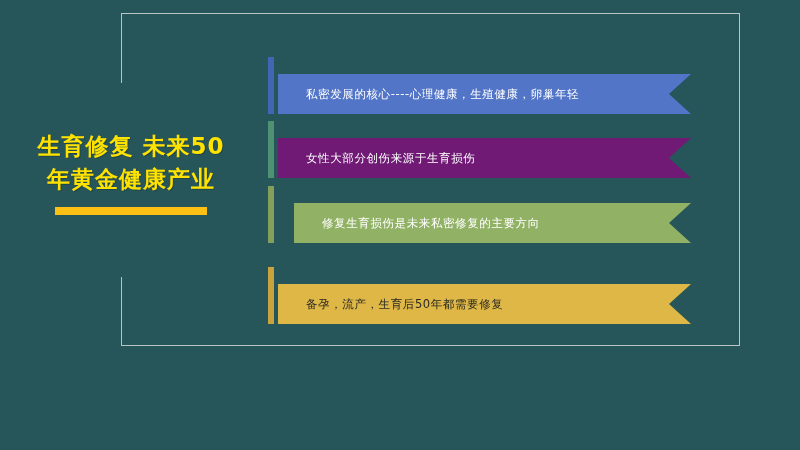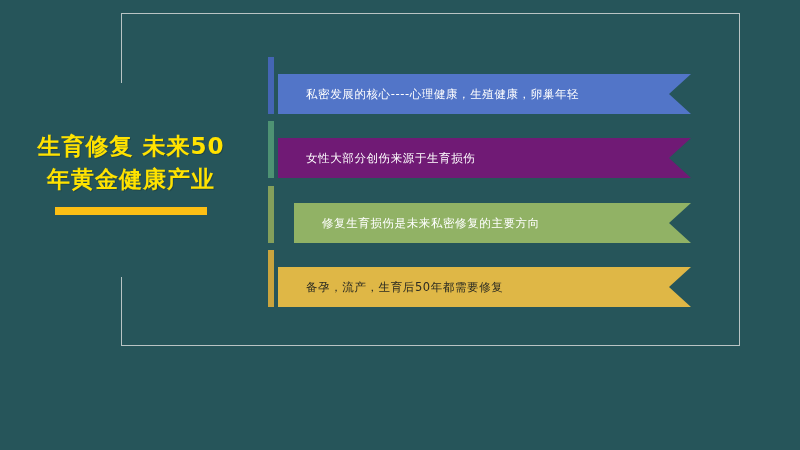--- a/index.html
+++ b/index.html
@@ -83,21 +83,21 @@
     font-size: 11.5px;
     line-height: 16px;
     letter-spacing: 0.6px;
     white-space: nowrap;
   }
 
   
   #banner-row-0 { top: 57px;  width: 423px; }
   #banner-row-1 { top: 121px; width: 423px; }
   #banner-row-2 { top: 186px; width: 423px; gap: 8px; }
-  #banner-row-3 { top: 250px; width: 423px; }
+  #banner-row-3 { top: 267px; width: 423px; }
 </style>
 </head>
 <body>
 
 <div id="slide" style="background: rgb(38, 85, 90);">
 
   <div class="frame-line frame-top" style="background: rgb(185, 196, 196);"></div>
   <div class="frame-line frame-right" style="background: rgb(185, 196, 196);"></div>
   <div class="frame-line frame-bottom" style="background: rgb(185, 196, 196);"></div>
   <div class="frame-line frame-left-a" style="background: rgb(185, 196, 196);"></div>

